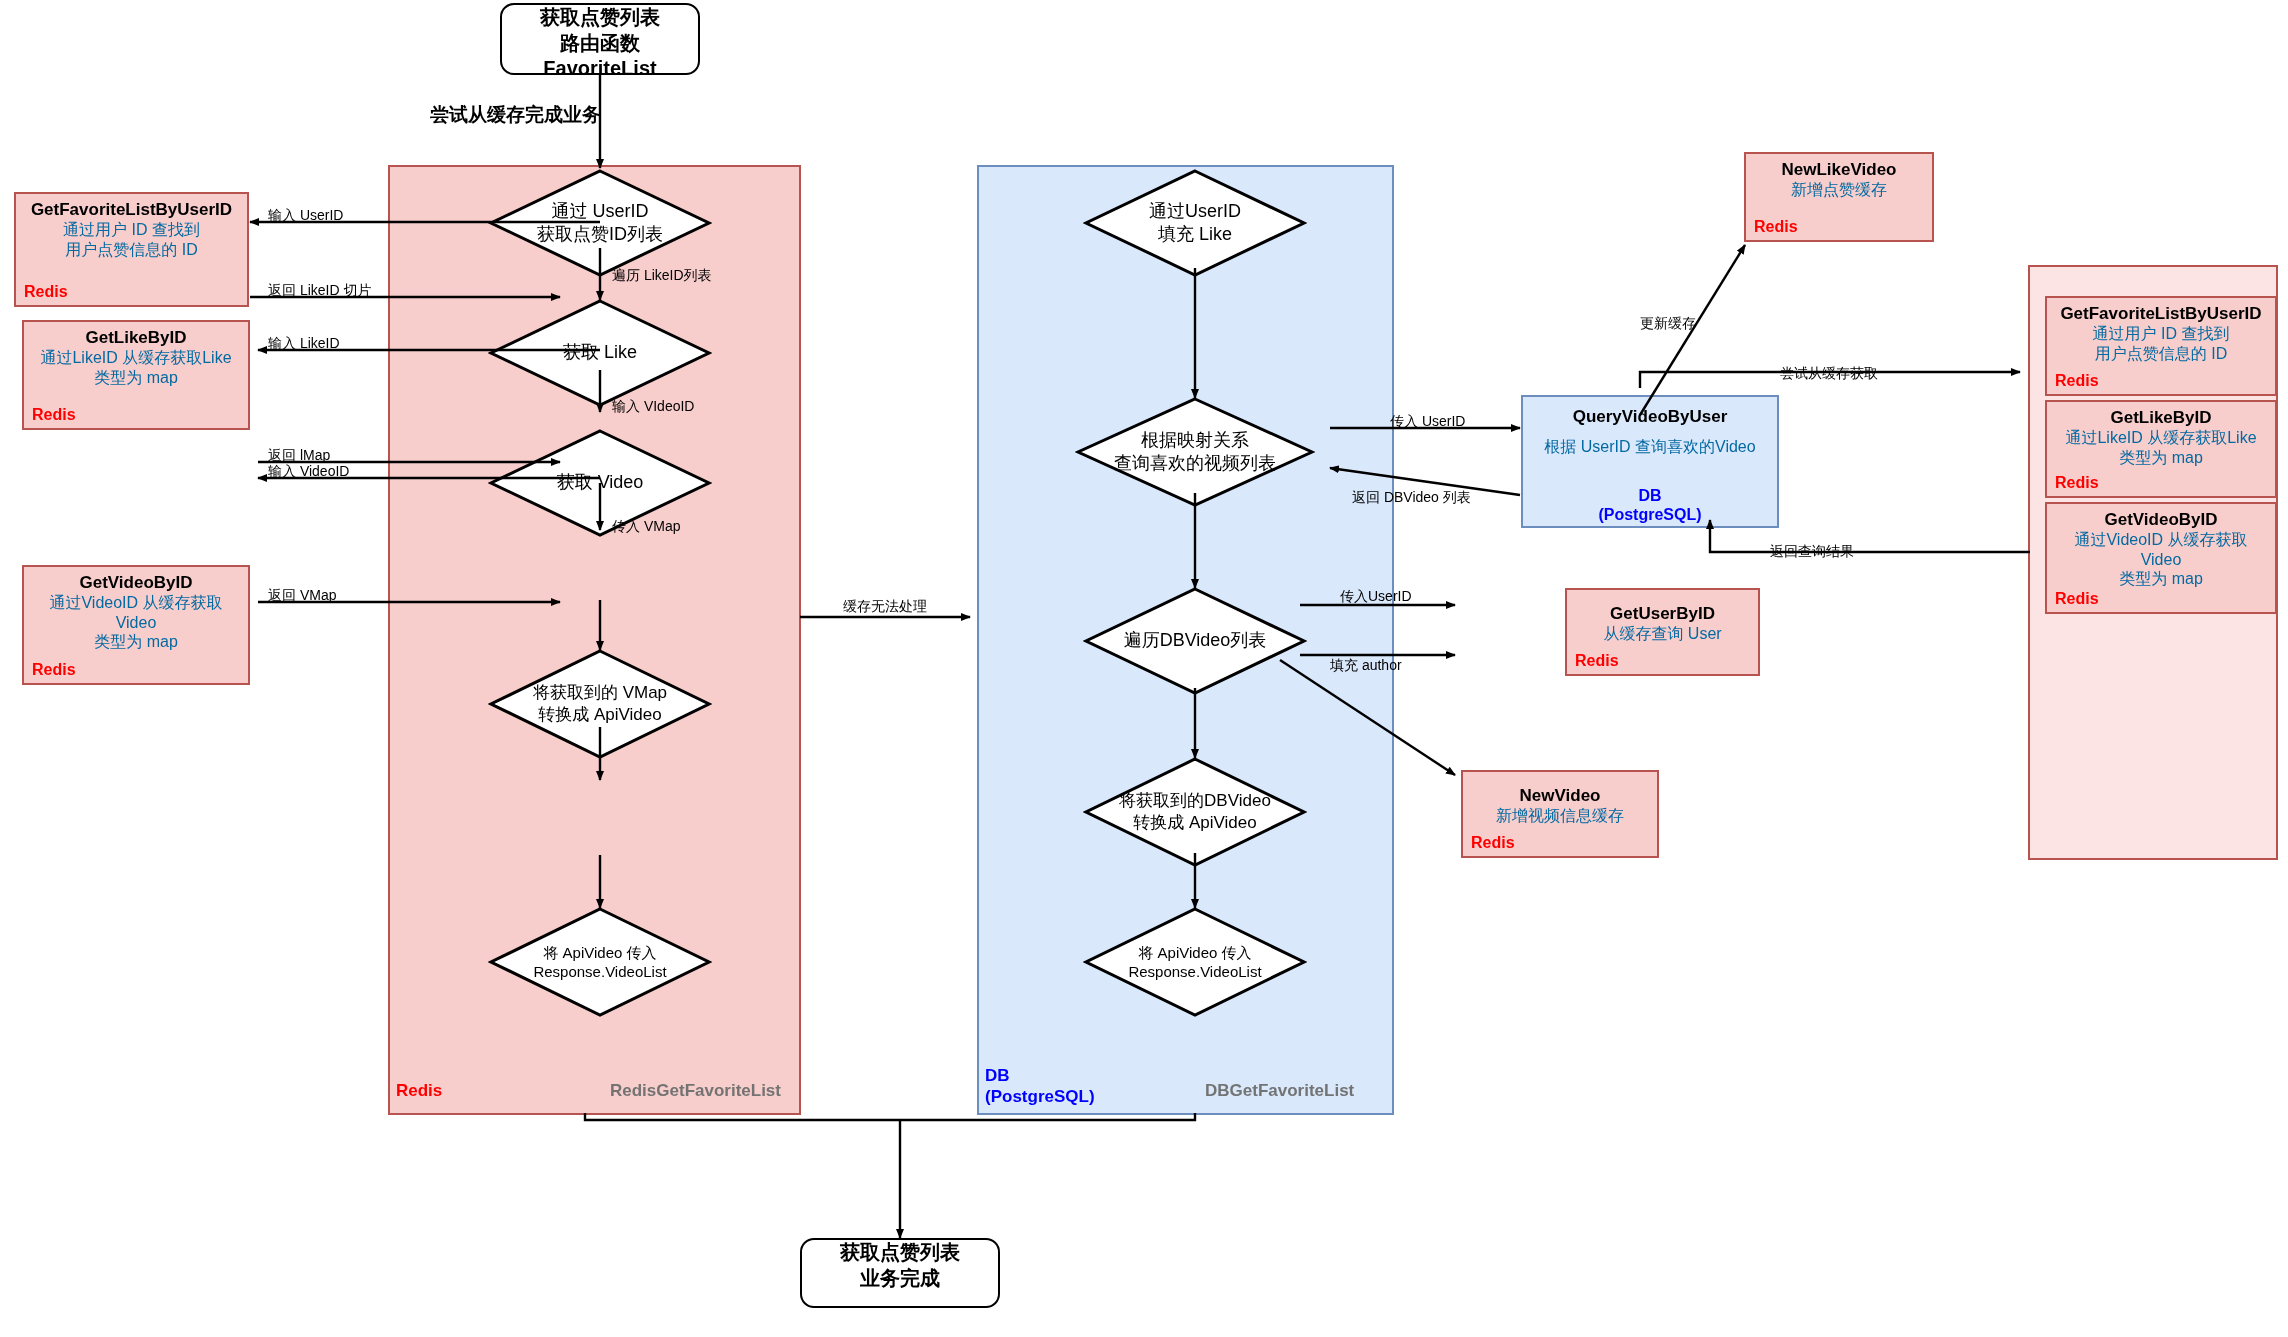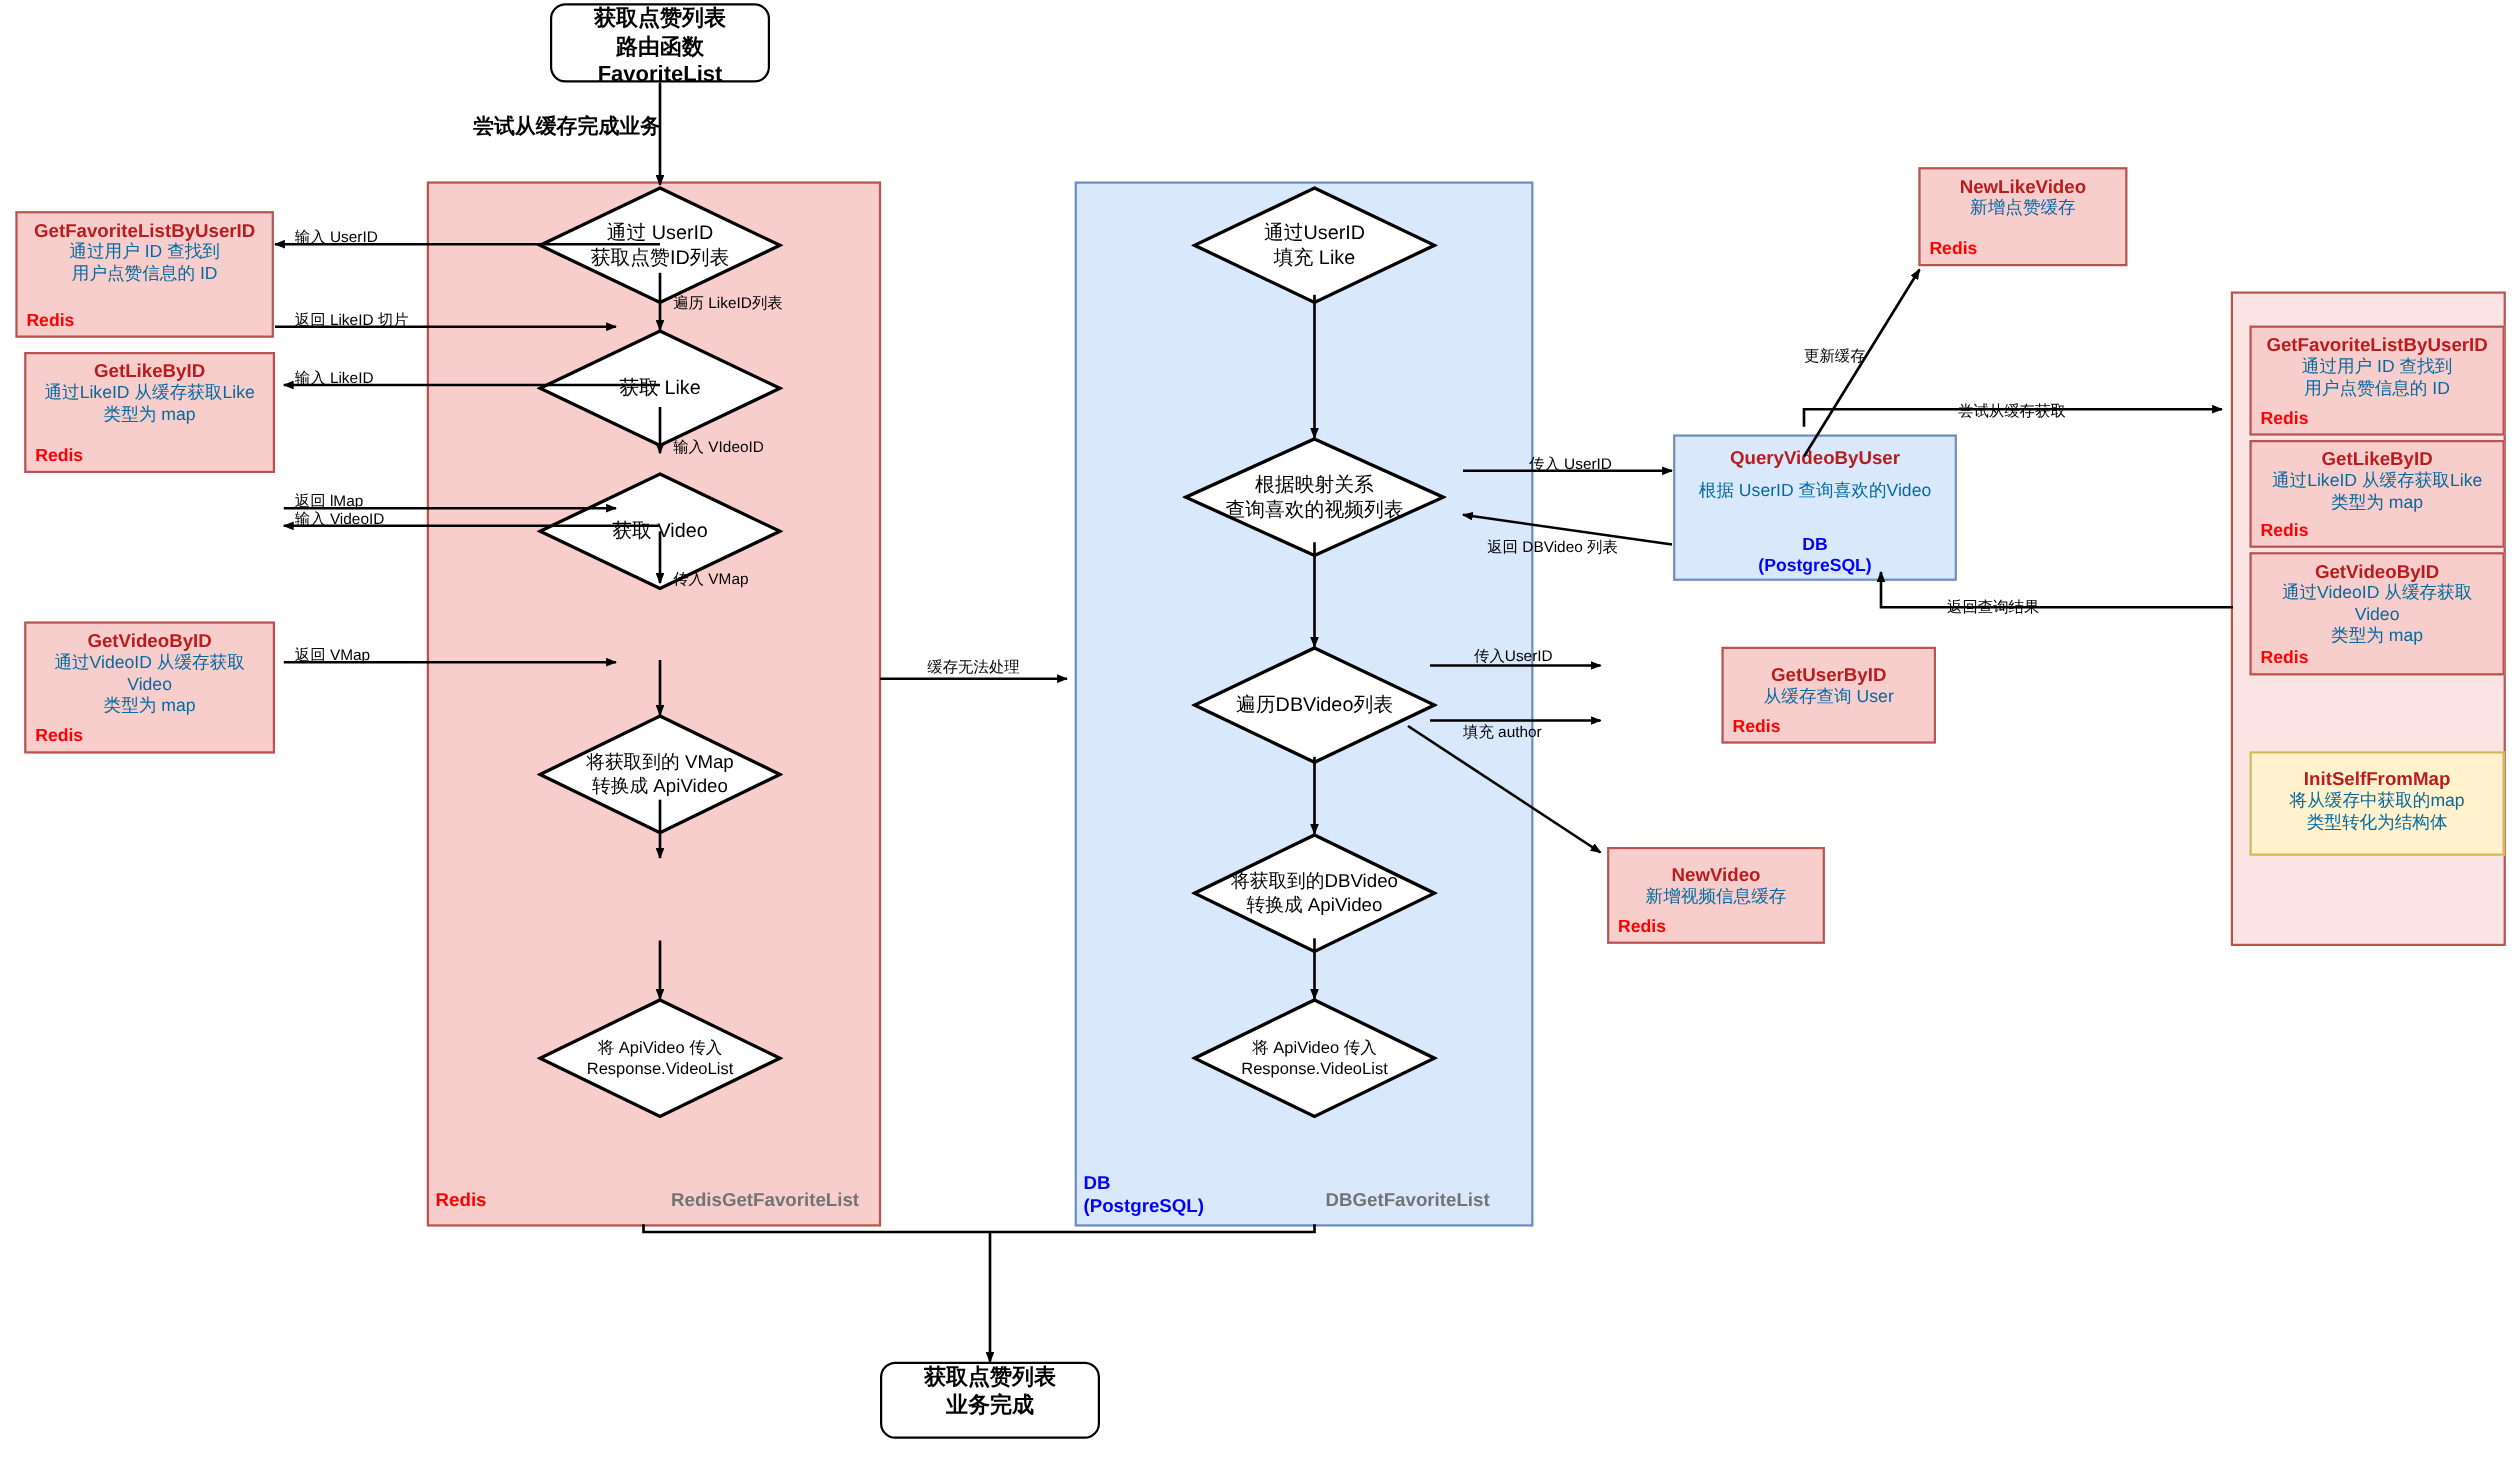--- a/index.html
+++ b/index.html
@@ -49,21 +49,21 @@
   }
 
   
   .box {
     position:absolute; border-width:2px; border-style:solid;
     padding:6px 8px 4px 8px;
   }
   .box.red { background:#f8cecc; border-color:#b85450; }
   .box.blue { background:#dae8fc; border-color:#6c8ebf; }
   .box.yellow { background:#fff2cc; border-color:#d6b656; }
-  .box .btitle { text-align:center; font-weight:bold; font-size:17px; color:#b91c1c; }
+  .box .btitle { text-align:center; font-weight:bold; font-size:17px; color:#000000; }
   .box .bdesc { text-align:center; font-size:16px; color:#0369a1; line-height:1.22; white-space:pre-line; }
   .box .btag {
     font-size:16px; font-weight:bold; text-align:left;
     position:absolute; left:8px; bottom:4px;
   }
   .box .btag.redtag { color:#ff0000; }
   .box .btag.bluetag { color:#0000ff; line-height:1.2; }
 
   
   .elabel {
@@ -311,24 +311,19 @@
   </div>
 
   <div class="box red" style="left:2045px; top:502px; width:232px; height:112px;">
     <div class="btitle">GetVideoByID</div>
     <div class="bdesc">通过VideoID 从缓存获取
 Video
 类型为 map</div>
     <div class="btag redtag">Redis</div>
   </div>
 
-  <div class="box yellow" style="left:2045px; top:683px; width:232px; height:95px;">
-    <div class="btitle" style="margin-top:8px;">InitSelfFromMap</div>
-    <div class="bdesc">将从缓存中获取的map
-类型转化为结构体</div>
-  </div>
 
   <div class="terminal abs ntext" style="left:800px; top:1238px; width:200px; height:70px;">
     <span style="white-space:pre-line;">获取点赞列表
 业务完成</span>
   </div>
 
 </div>
 
 </body></html>

